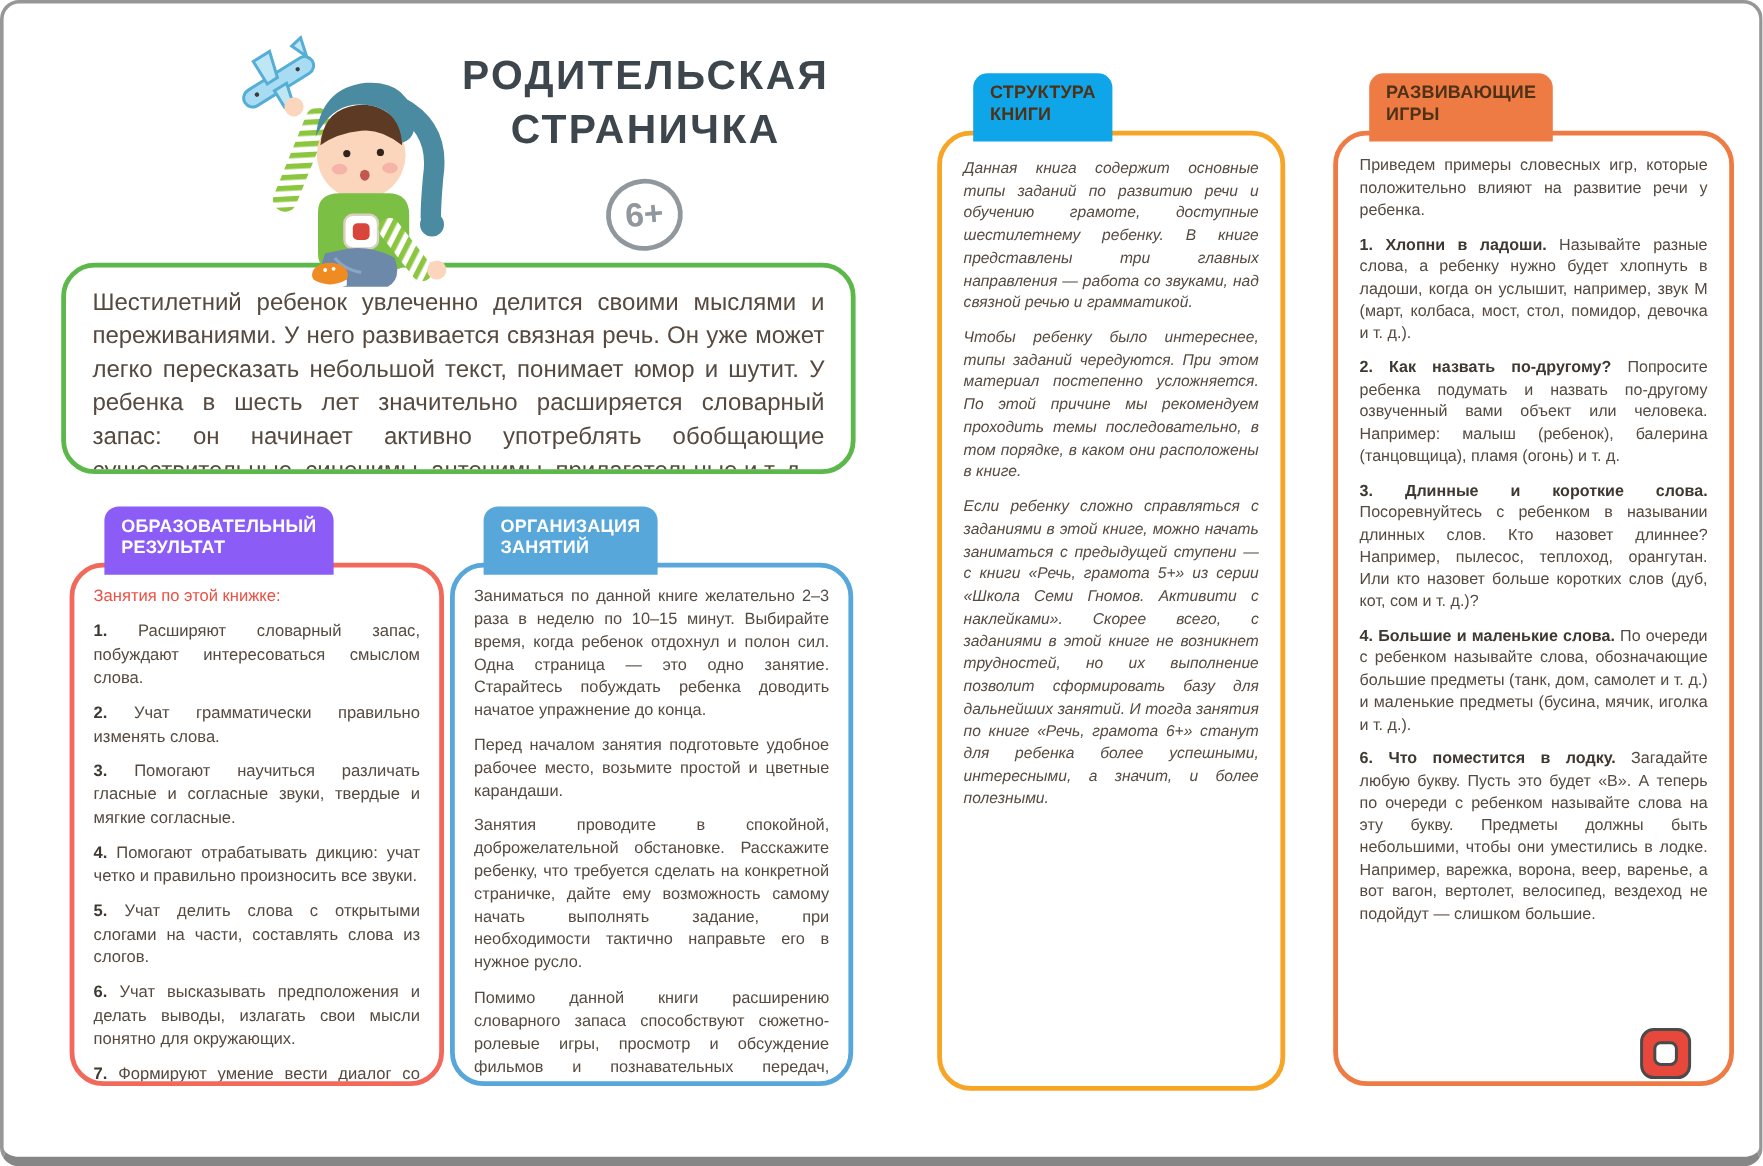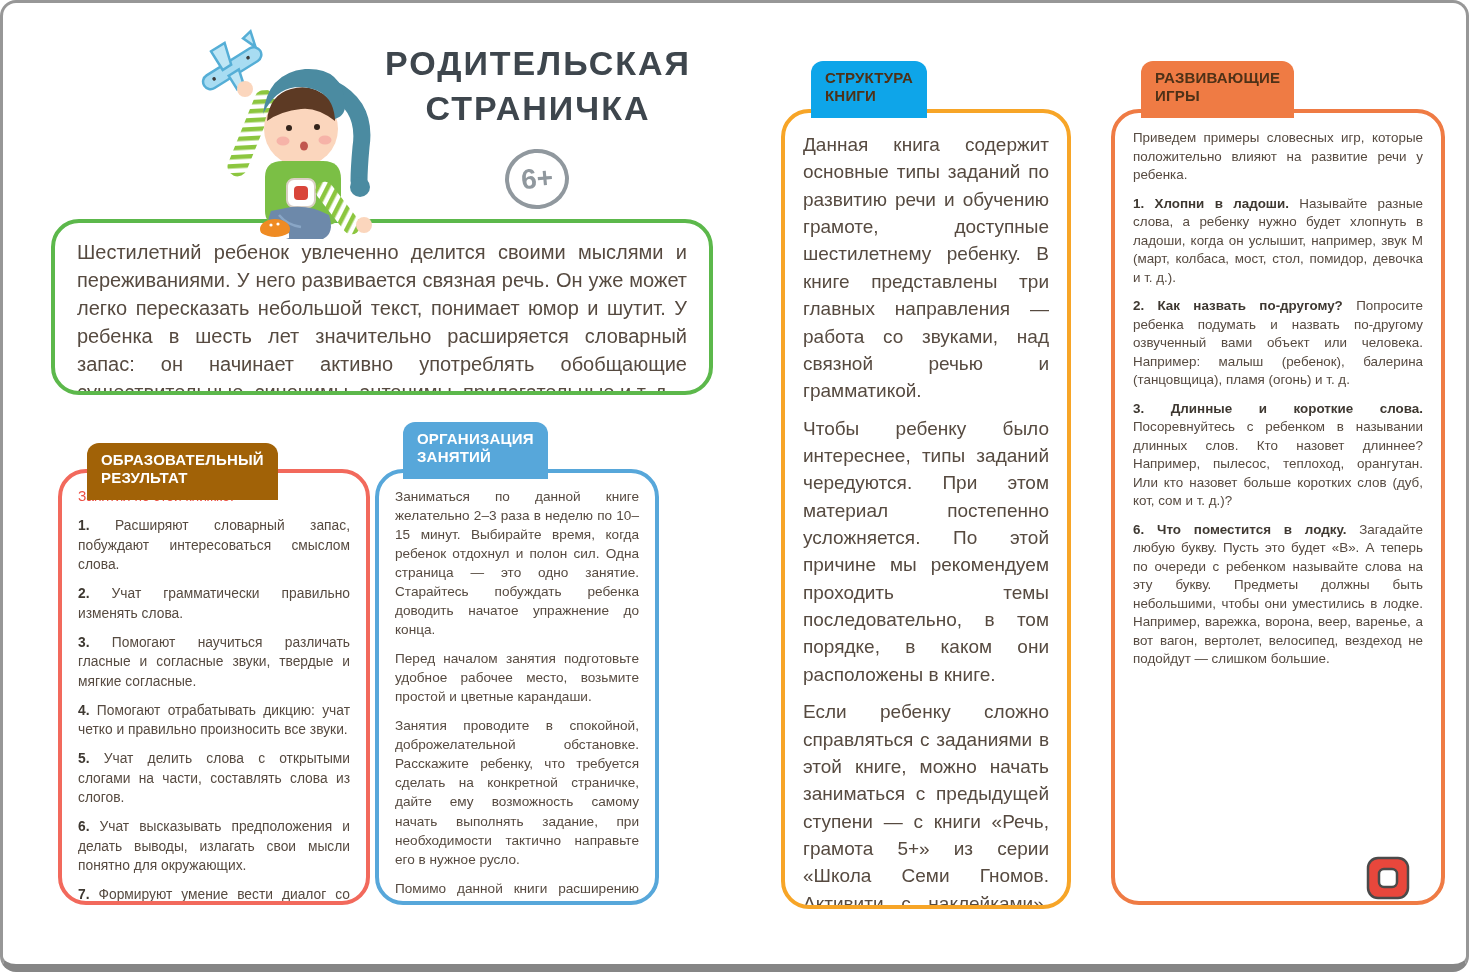--- a/index.html
+++ b/index.html
@@ -12,36 +12,36 @@
   
   .title{position:absolute;left:330px;top:38px;width:410px;text-align:center;
     color:#3E464D;font-weight:bold;font-size:34px;line-height:1.32;letter-spacing:2px;}
   .age-badge{position:absolute;left:502px;top:146px;width:56px;height:52px;
     border:4px solid #90989E;border-radius:50%;color:#90989E;font-size:28px;font-weight:bold;
     display:flex;align-items:center;justify-content:center;transform:rotate(-5deg);background:#fff;}
   
   .tab{position:absolute;z-index:2;font-weight:bold;font-size:15px;line-height:1.18;
     padding:8px 14px 14px;border-radius:12px 12px 0 0;letter-spacing:.2px;color:#fff;}
   .tab-age{left:84px;top:168px;background:#5CB84B;}
-  .tab-edu{left:84px;top:419px;background:#a16207;margin-top:21px;}
+  .tab-edu{left:84px;top:419px;background:#8b5cf6;}
   .tab-org{left:400px;top:419px;background:#57A7DA;}
   .tab-structure{left:808px;top:58px;background:#0ea5e9;color:#4E3117;}
   .tab-games{left:1138px;top:58px;background:#EF7B44;color:#4E3117;}
   
   .box{position:absolute;z-index:1;background:#fff;border:4px solid;border-radius:28px;
     box-sizing:border-box;overflow:hidden;}
   .box p{margin:0 0 10px;text-align:justify;}
   .box-age{left:48px;top:216px;width:662px;height:176px;border-color:#5CB84B;
     padding:15px 22px 4px;font-size:20px;line-height:1.4;}
   .box-edu{left:55px;top:466px;width:312px;height:436px;border-color:#F2695C;
     padding:14px 16px 4px;font-size:13.8px;line-height:1.4;}
-  .box-org{left:372px;top:466px;width:284px;height:436px;border-color:#57A7DA;
+  .box-org{left:372px;top:466px;width:336px;height:436px;border-color:#57A7DA;
     padding:14px 16px 4px;font-size:13.6px;line-height:1.4;}
   .box-structure{left:778px;top:106px;width:290px;height:800px;border-color:#F7A527;
-    padding:18px 18px 6px;font-size:19px;line-height:1.44;}
+    padding:18px 18px 6px;font-size:13px;line-height:1.44;font-style:italic;}
   .box-games{left:1108px;top:106px;width:334px;height:796px;border-color:#EF7B44;
     padding:16px 18px 6px;font-size:13.4px;line-height:1.38;}
   .intro-red{color:#ED4F43;font-weight:normal;}
   .num,.lead{color:#3E3831;}
   
   .boy{position:absolute;left:180px;top:26px;z-index:3;}
   .logo{position:absolute;left:1362px;top:852px;z-index:3;}
 </style>
 </head>
 <body>
@@ -162,20 +162,21 @@
   </div>
   <div class="box box-games">
     <p class="para">Приведем примеры словесных игр, которые положительно влияют на развитие речи у ребенка.</p>
 
       <p class="item"><b class="num">1.</b> <b class="lead">Хлопни в ладоши.</b> <span>Называйте разные слова, а ребенку нужно будет хлопнуть в ладоши, когда он услышит, например, звук М (март, колбаса, мост, стол, помидор, девочка и т. д.).</span></p>
 
       <p class="item"><b class="num">2.</b> <b class="lead">Как назвать по-другому?</b> <span>Попросите ребенка подумать и назвать по-другому озвученный вами объект или человека. Например: малыш (ребенок), балерина (танцовщица), пламя (огонь) и т. д.</span></p>
 
       <p class="item"><b class="num">3.</b> <b class="lead">Длинные и короткие слова.</b> <span>Посоревнуйтесь с ребенком в назывании длинных слов. Кто назовет длиннее? Например, пылесос, теплоход, орангутан. Или кто назовет больше коротких слов (дуб, кот, сом и т. д.)?</span></p>
 
+      <p class="item"><b class="num">4.</b> <b class="lead">Большие и маленькие слова.</b> <span>По очереди с ребенком называйте слова, обозначающие большие предметы (танк, дом, самолет и т. д.) и маленькие предметы (бусина, мячик, иголка и т. д.).</span></p>
 
 
       <p class="item"><b class="num">6.</b> <b class="lead">Что поместится в лодку.</b> <span>Загадайте любую букву. Пусть это будет «В». А теперь по очереди с ребенком называйте слова на эту букву. Предметы должны быть небольшими, чтобы они уместились в лодке. Например, варежка, ворона, веер, варенье, а вот вагон, вертолет, велосипед, вездеход не подойдут — слишком большие.</span></p>
     </div>
 
   <svg class="logo" width="46" height="46" viewBox="0 0 46 46">
     <rect x="3" y="3" width="40" height="40" rx="10" fill="#E8473C" stroke="#4A4A4A" stroke-width="2.5"></rect>
     <rect x="14" y="14" width="18" height="18" rx="5" fill="#ffffff" stroke="#4A4A4A" stroke-width="2.5"></rect>
   </svg>
 

